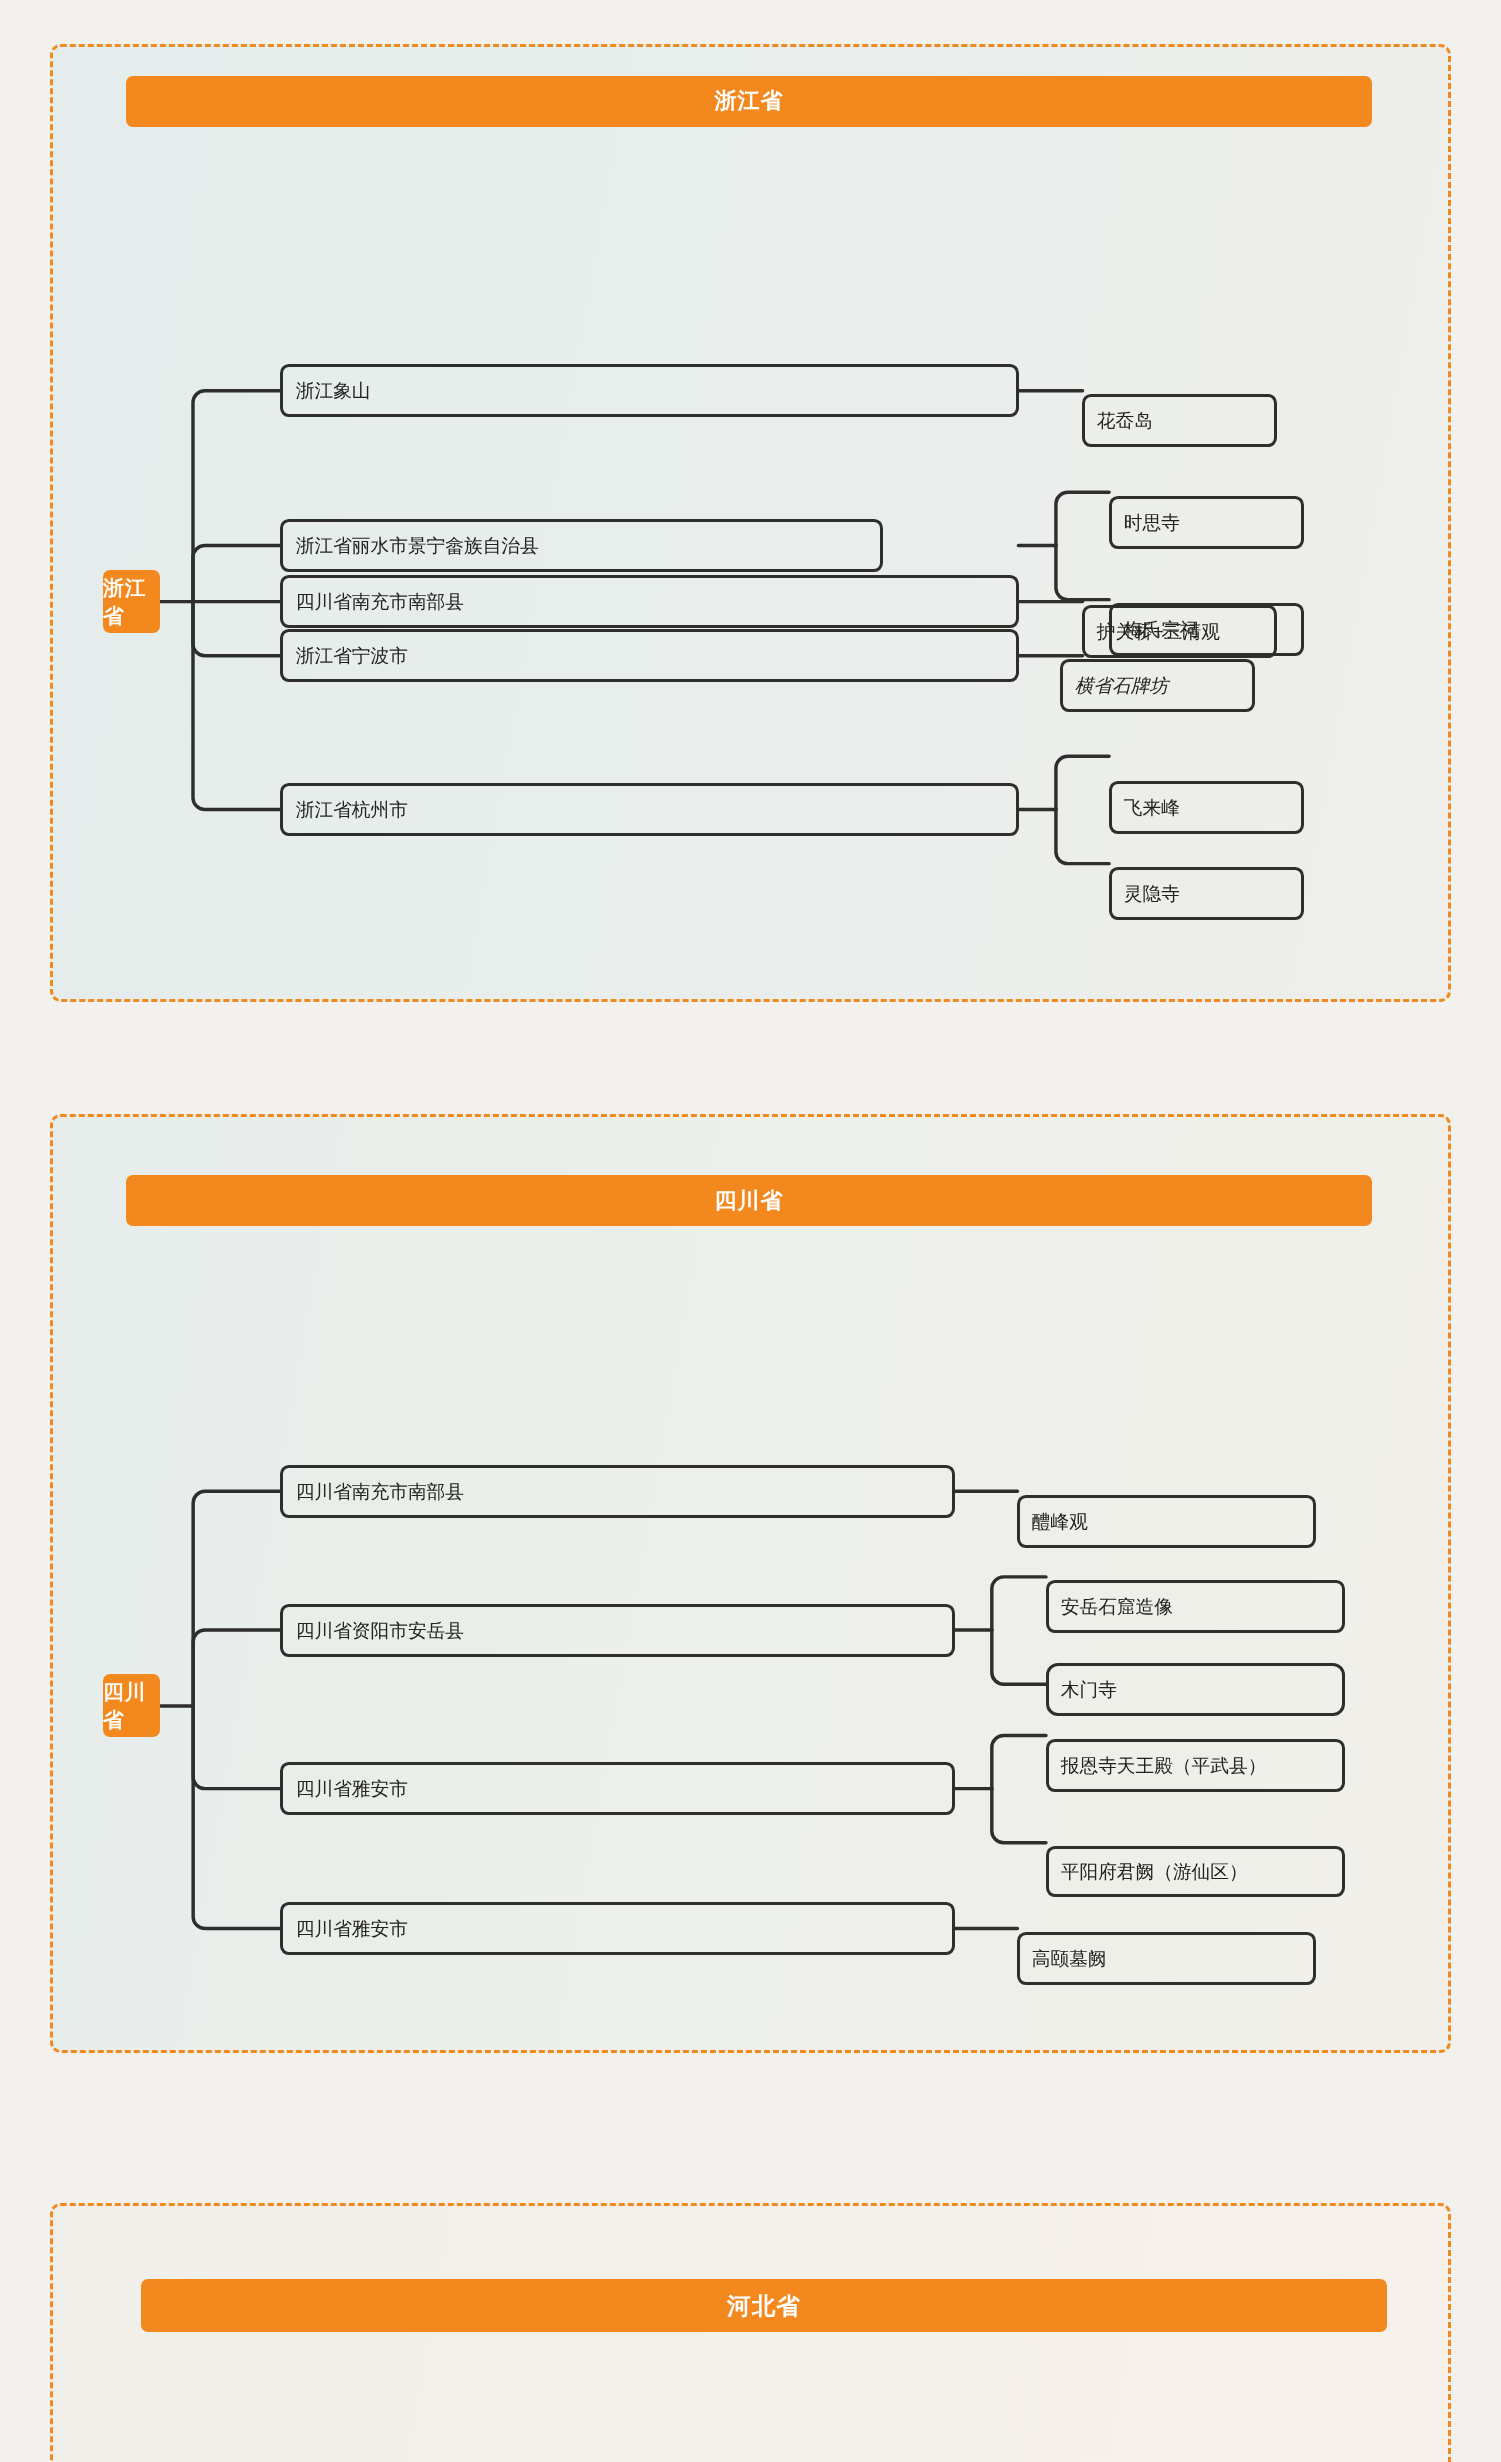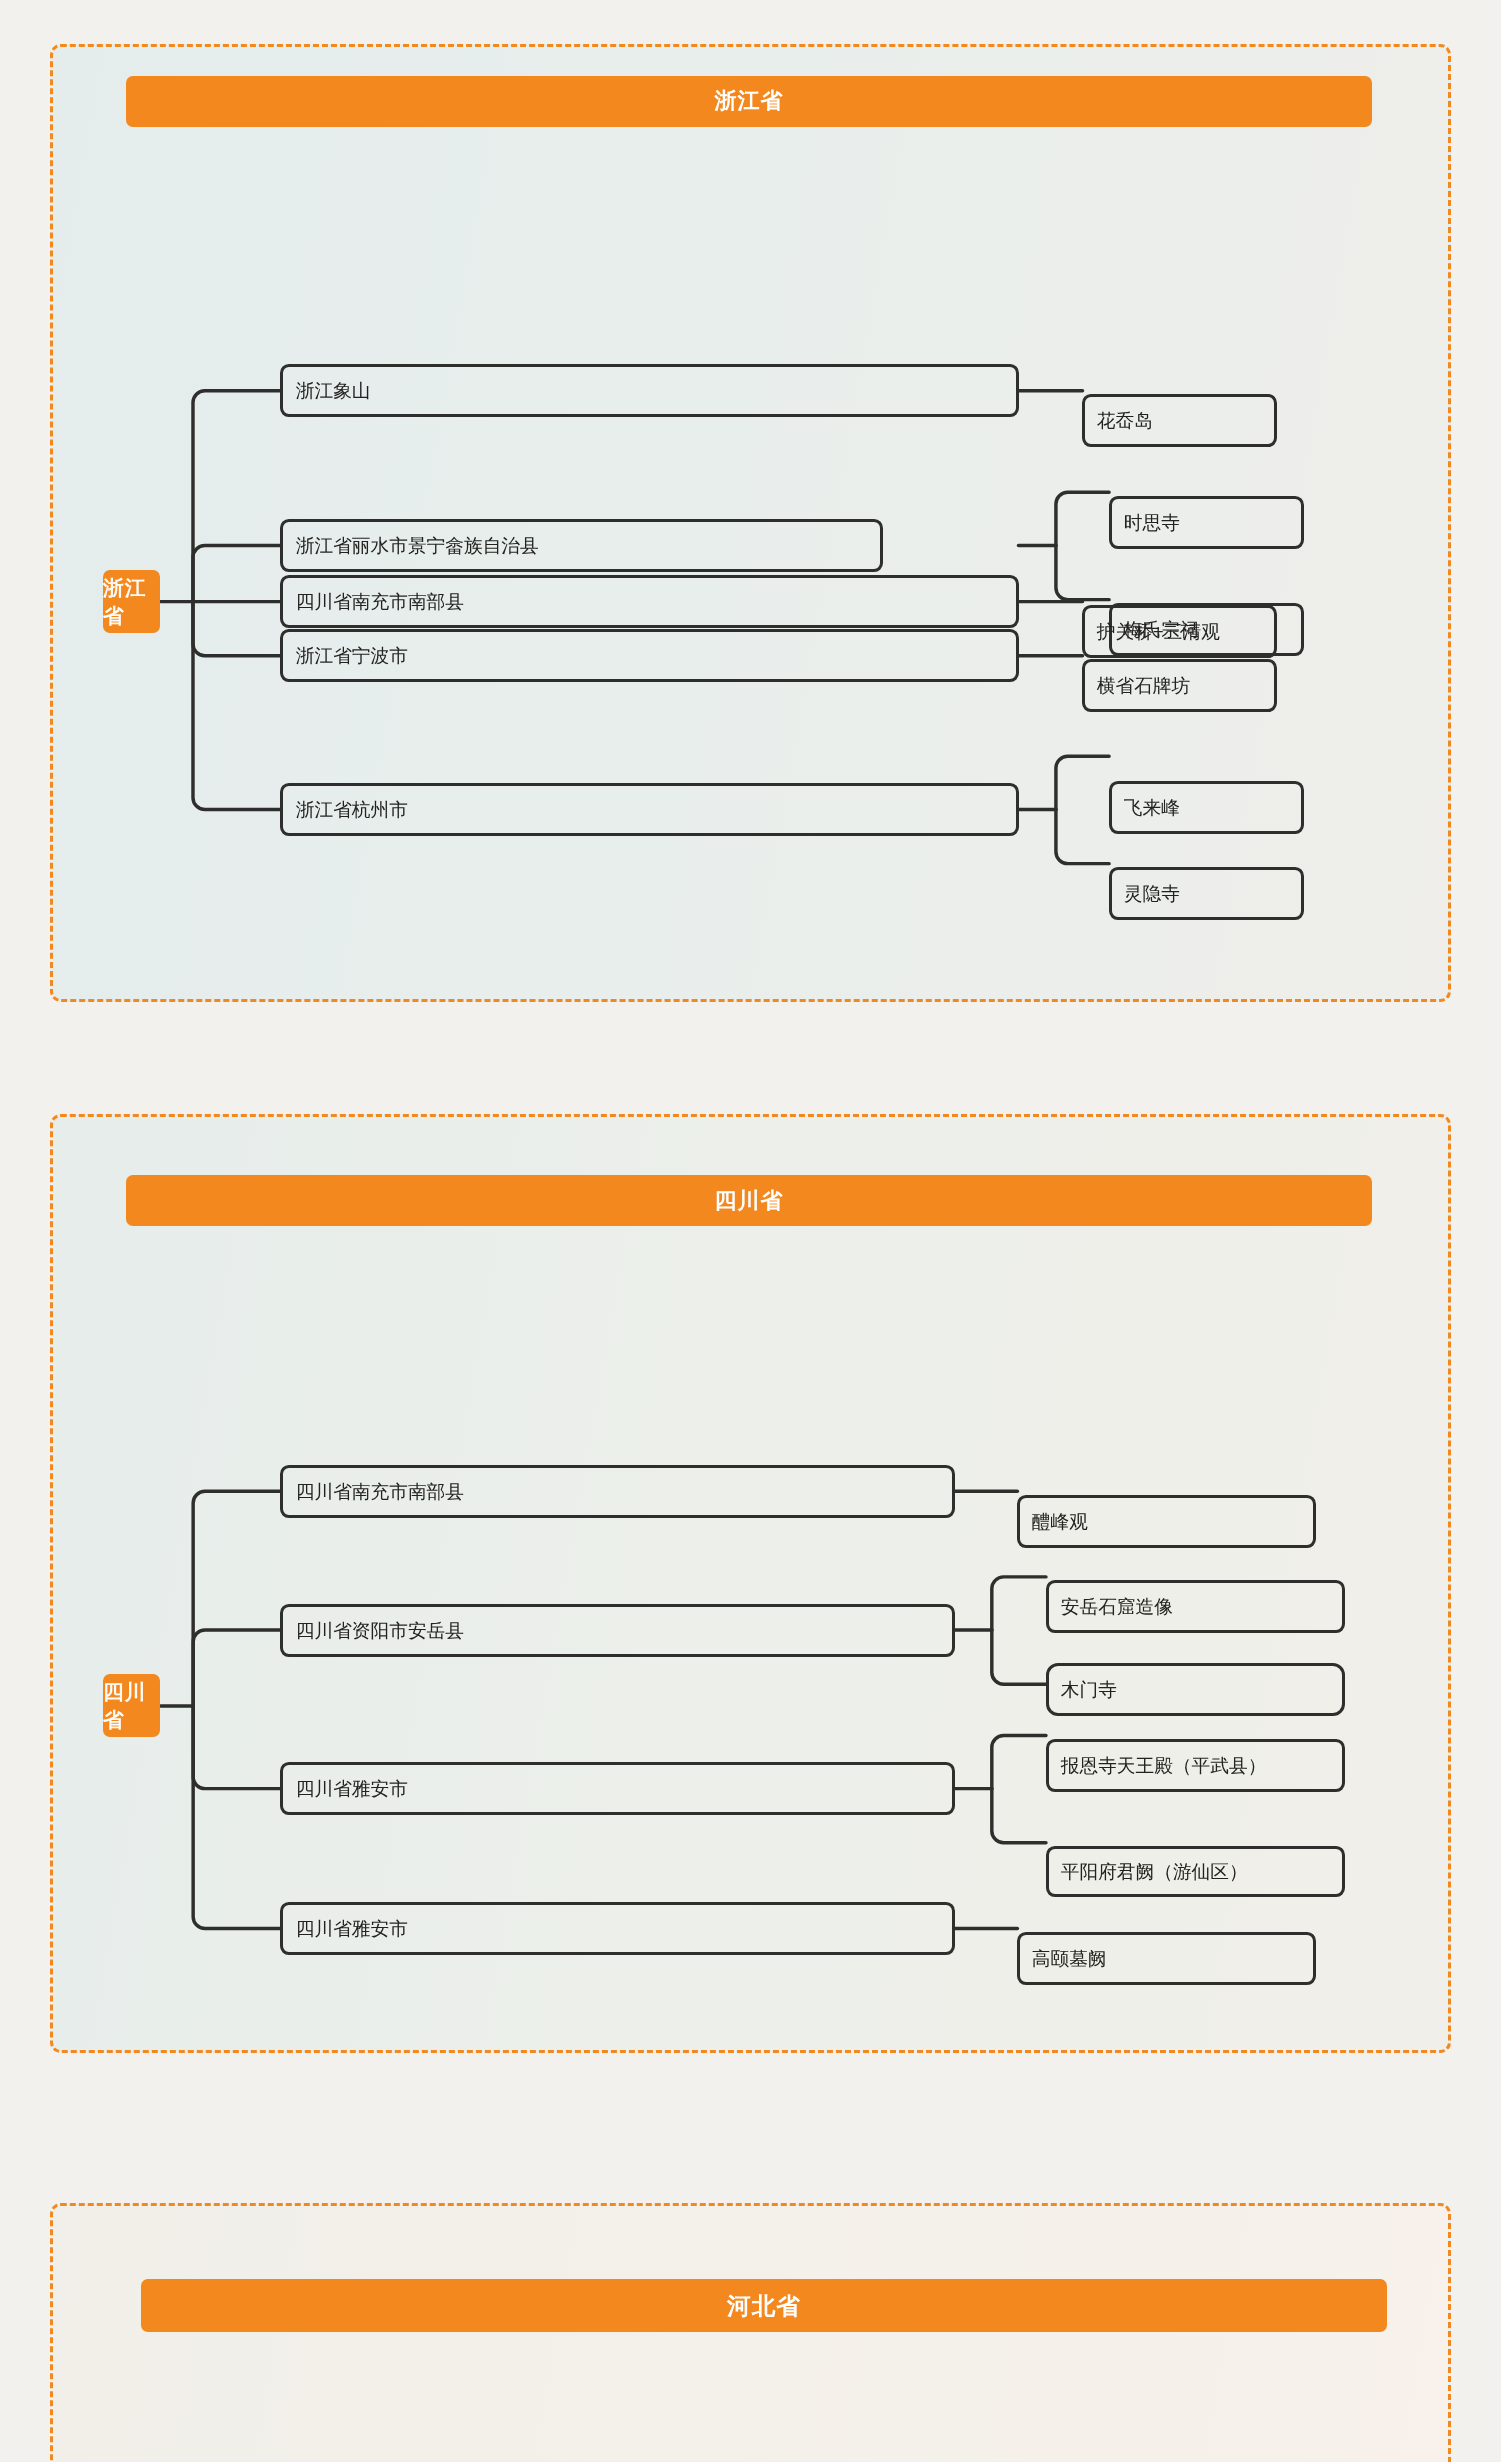--- a/index.html
+++ b/index.html
@@ -114,21 +114,21 @@
   <div class="node mid" style="left:227px; top:317px; width:739px; height:53px;">浙江象山</div>
   <div class="node mid" style="left:227px; top:472px; width:603px; height:53px;">浙江省丽水市景宁畲族自治县</div>
   <div class="node mid" style="left:227px; top:528px; width:739px; height:53px;">四川省南充市南部县</div>
   <div class="node mid" style="left:227px; top:736px; width:739px; height:53px;">浙江省杭州市</div>
   <div class="node mid" style="left:227px; top:582px; width:739px; height:53px;">浙江省宁波市</div>
 
   <div class="node leaf" style="left:1029px; top:317px; width:195px; height:53px;">花岙岛</div>
   <div class="node leaf" style="left:1056px; top:419px; width:195px; height:53px;">时思寺</div>
   <div class="node leaf" style="left:1056px; top:526px; width:195px; height:53px;">梅氏宗祠</div>
   <div class="node leaf" style="left:1029px; top:528px; width:195px; height:53px;">护关桥+三清观</div>
-  <div class="node leaf" style="left:1029px; top:582px; width:195px; height:53px;">横省石牌坊</div>
+  <div class="node leaf" style="left:1007px; top:582px; width:195px; height:53px;font-style:italic;">横省石牌坊</div>
   <div class="node leaf" style="left:1056px; top:704px; width:195px; height:53px;">飞来峰</div>
   <div class="node leaf" style="left:1056px; top:790px; width:195px; height:53px;">灵隐寺</div>
 </div>
 
 <div class="panel p2">
   <div class="panel-header">四川省</div>
 
   <svg class="map-svg" width="1401" height="939" viewBox="0 0 2844 1907">
     <path class="conn" d="M 218 1196 H 284"></path>
     <path class="conn" d="M 284 1196 V 784 a 24 24 0 0 1 24 -24 H 460"></path>

